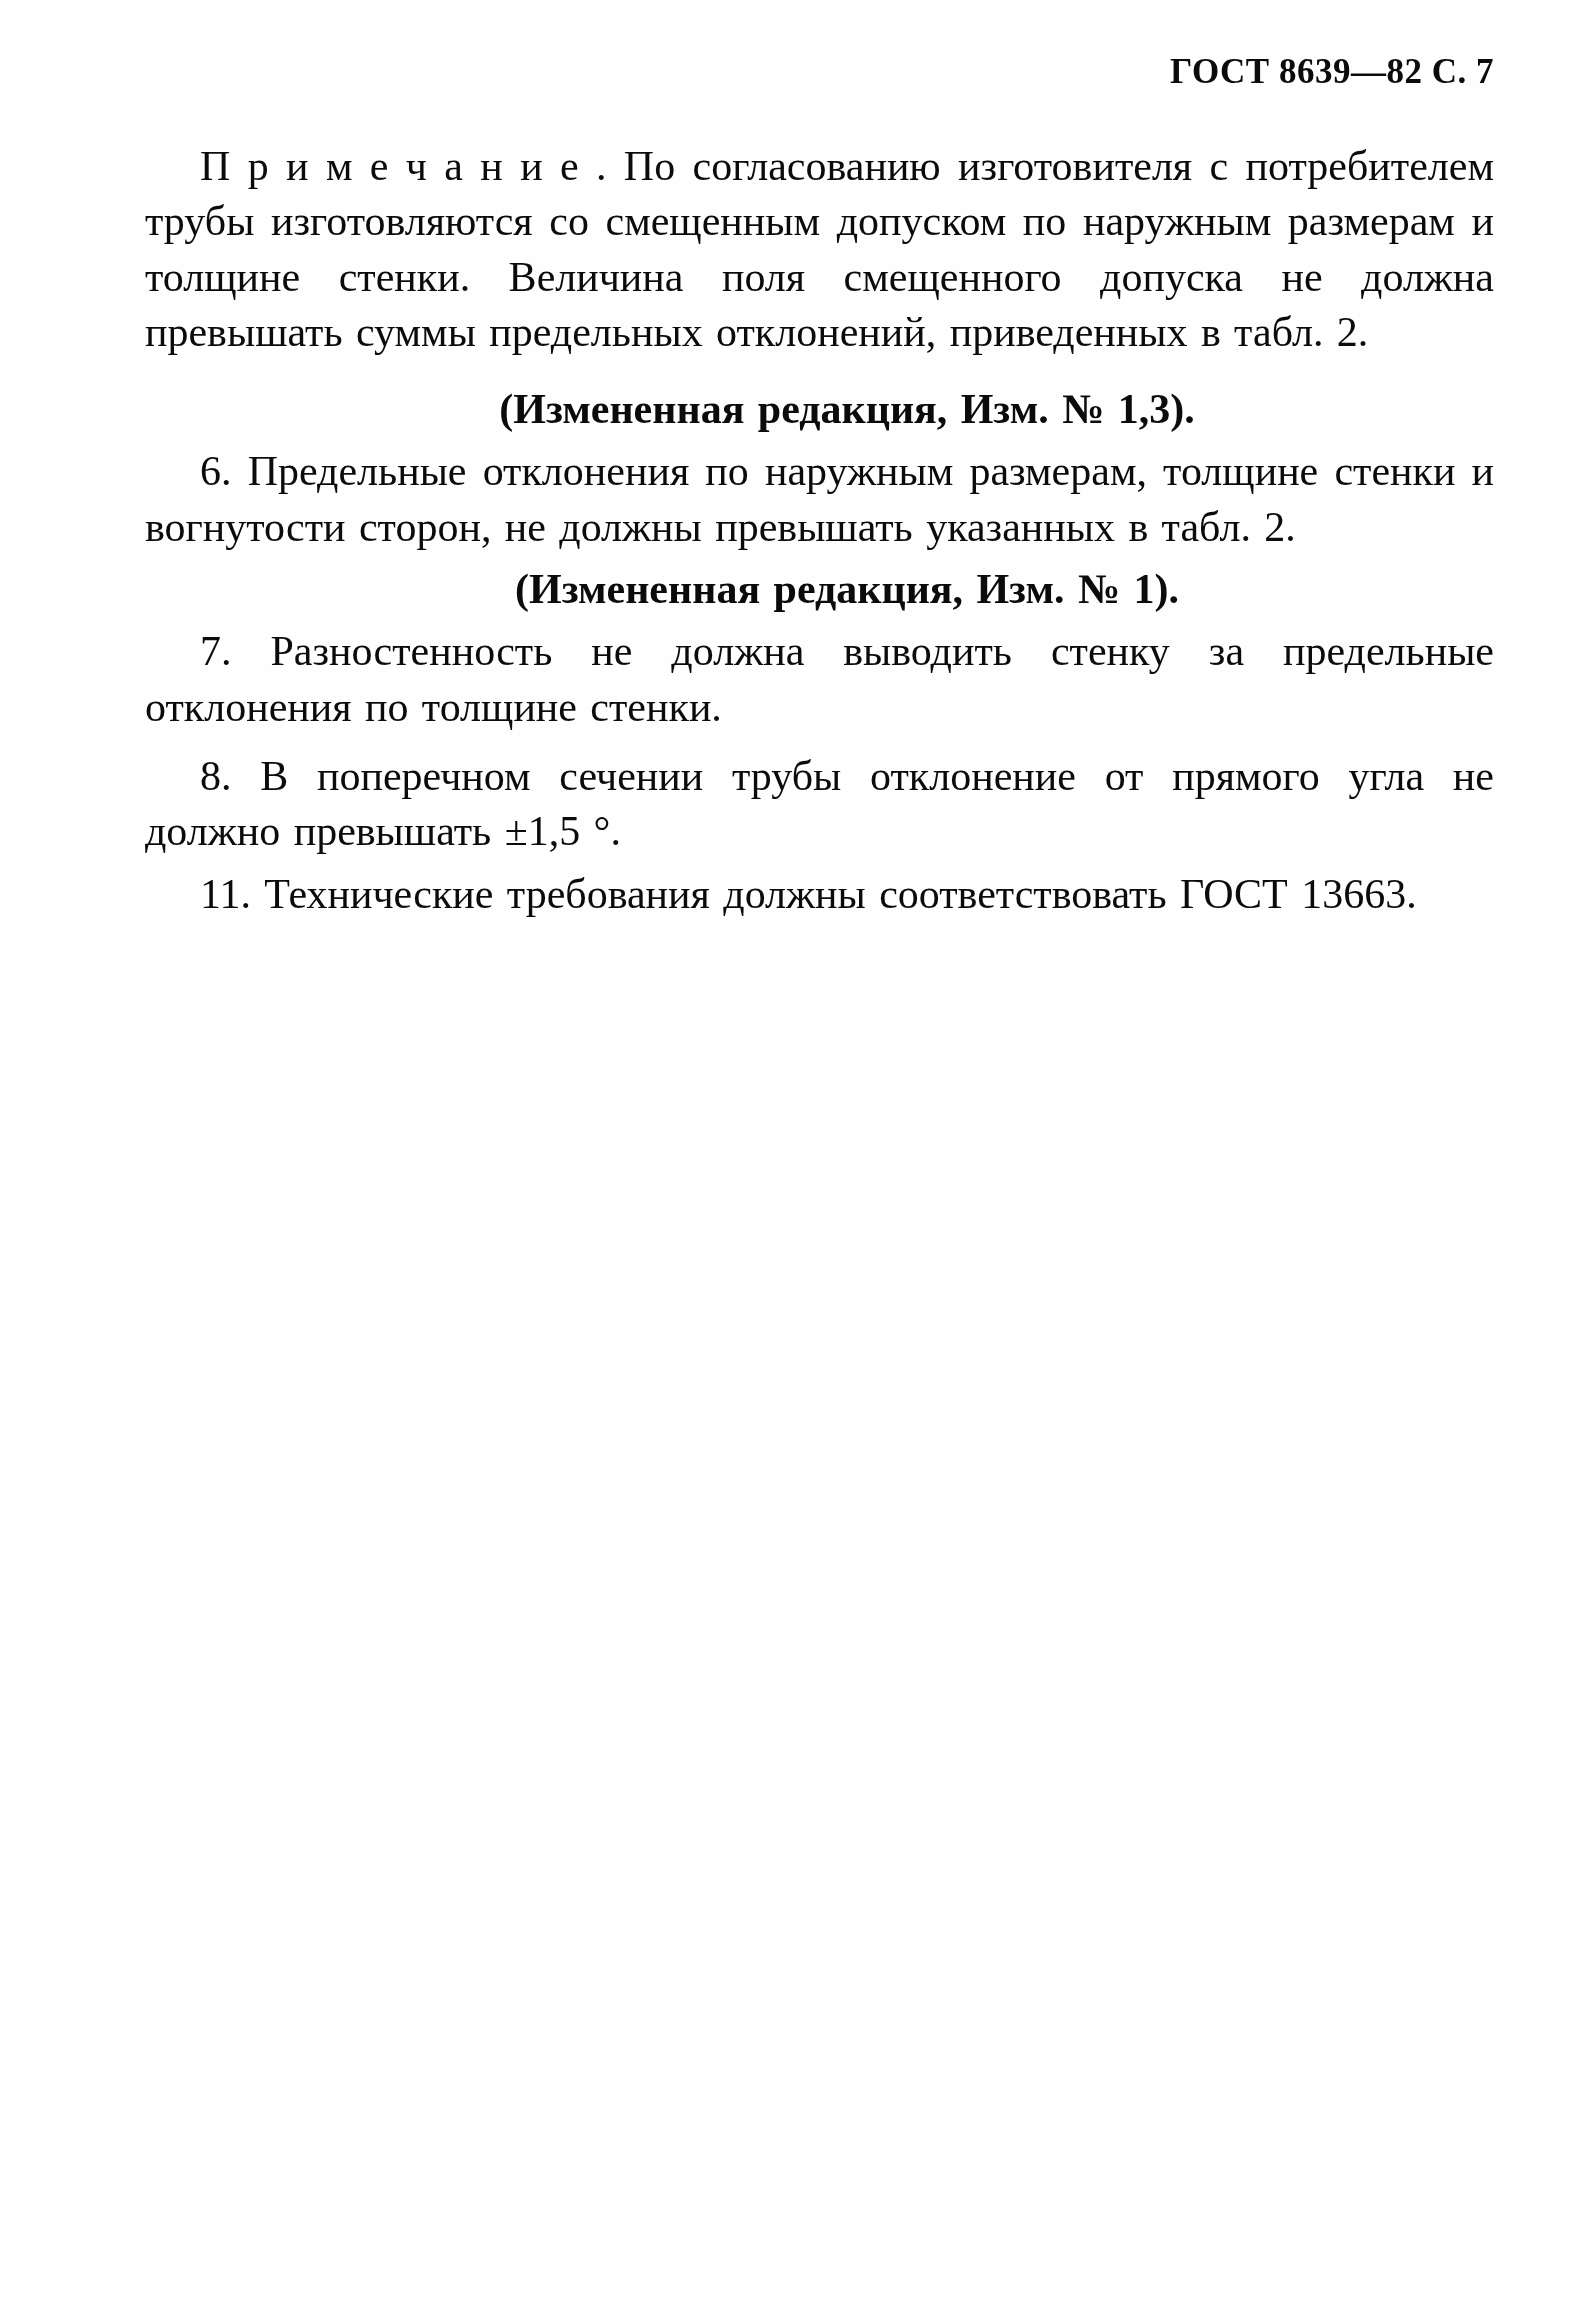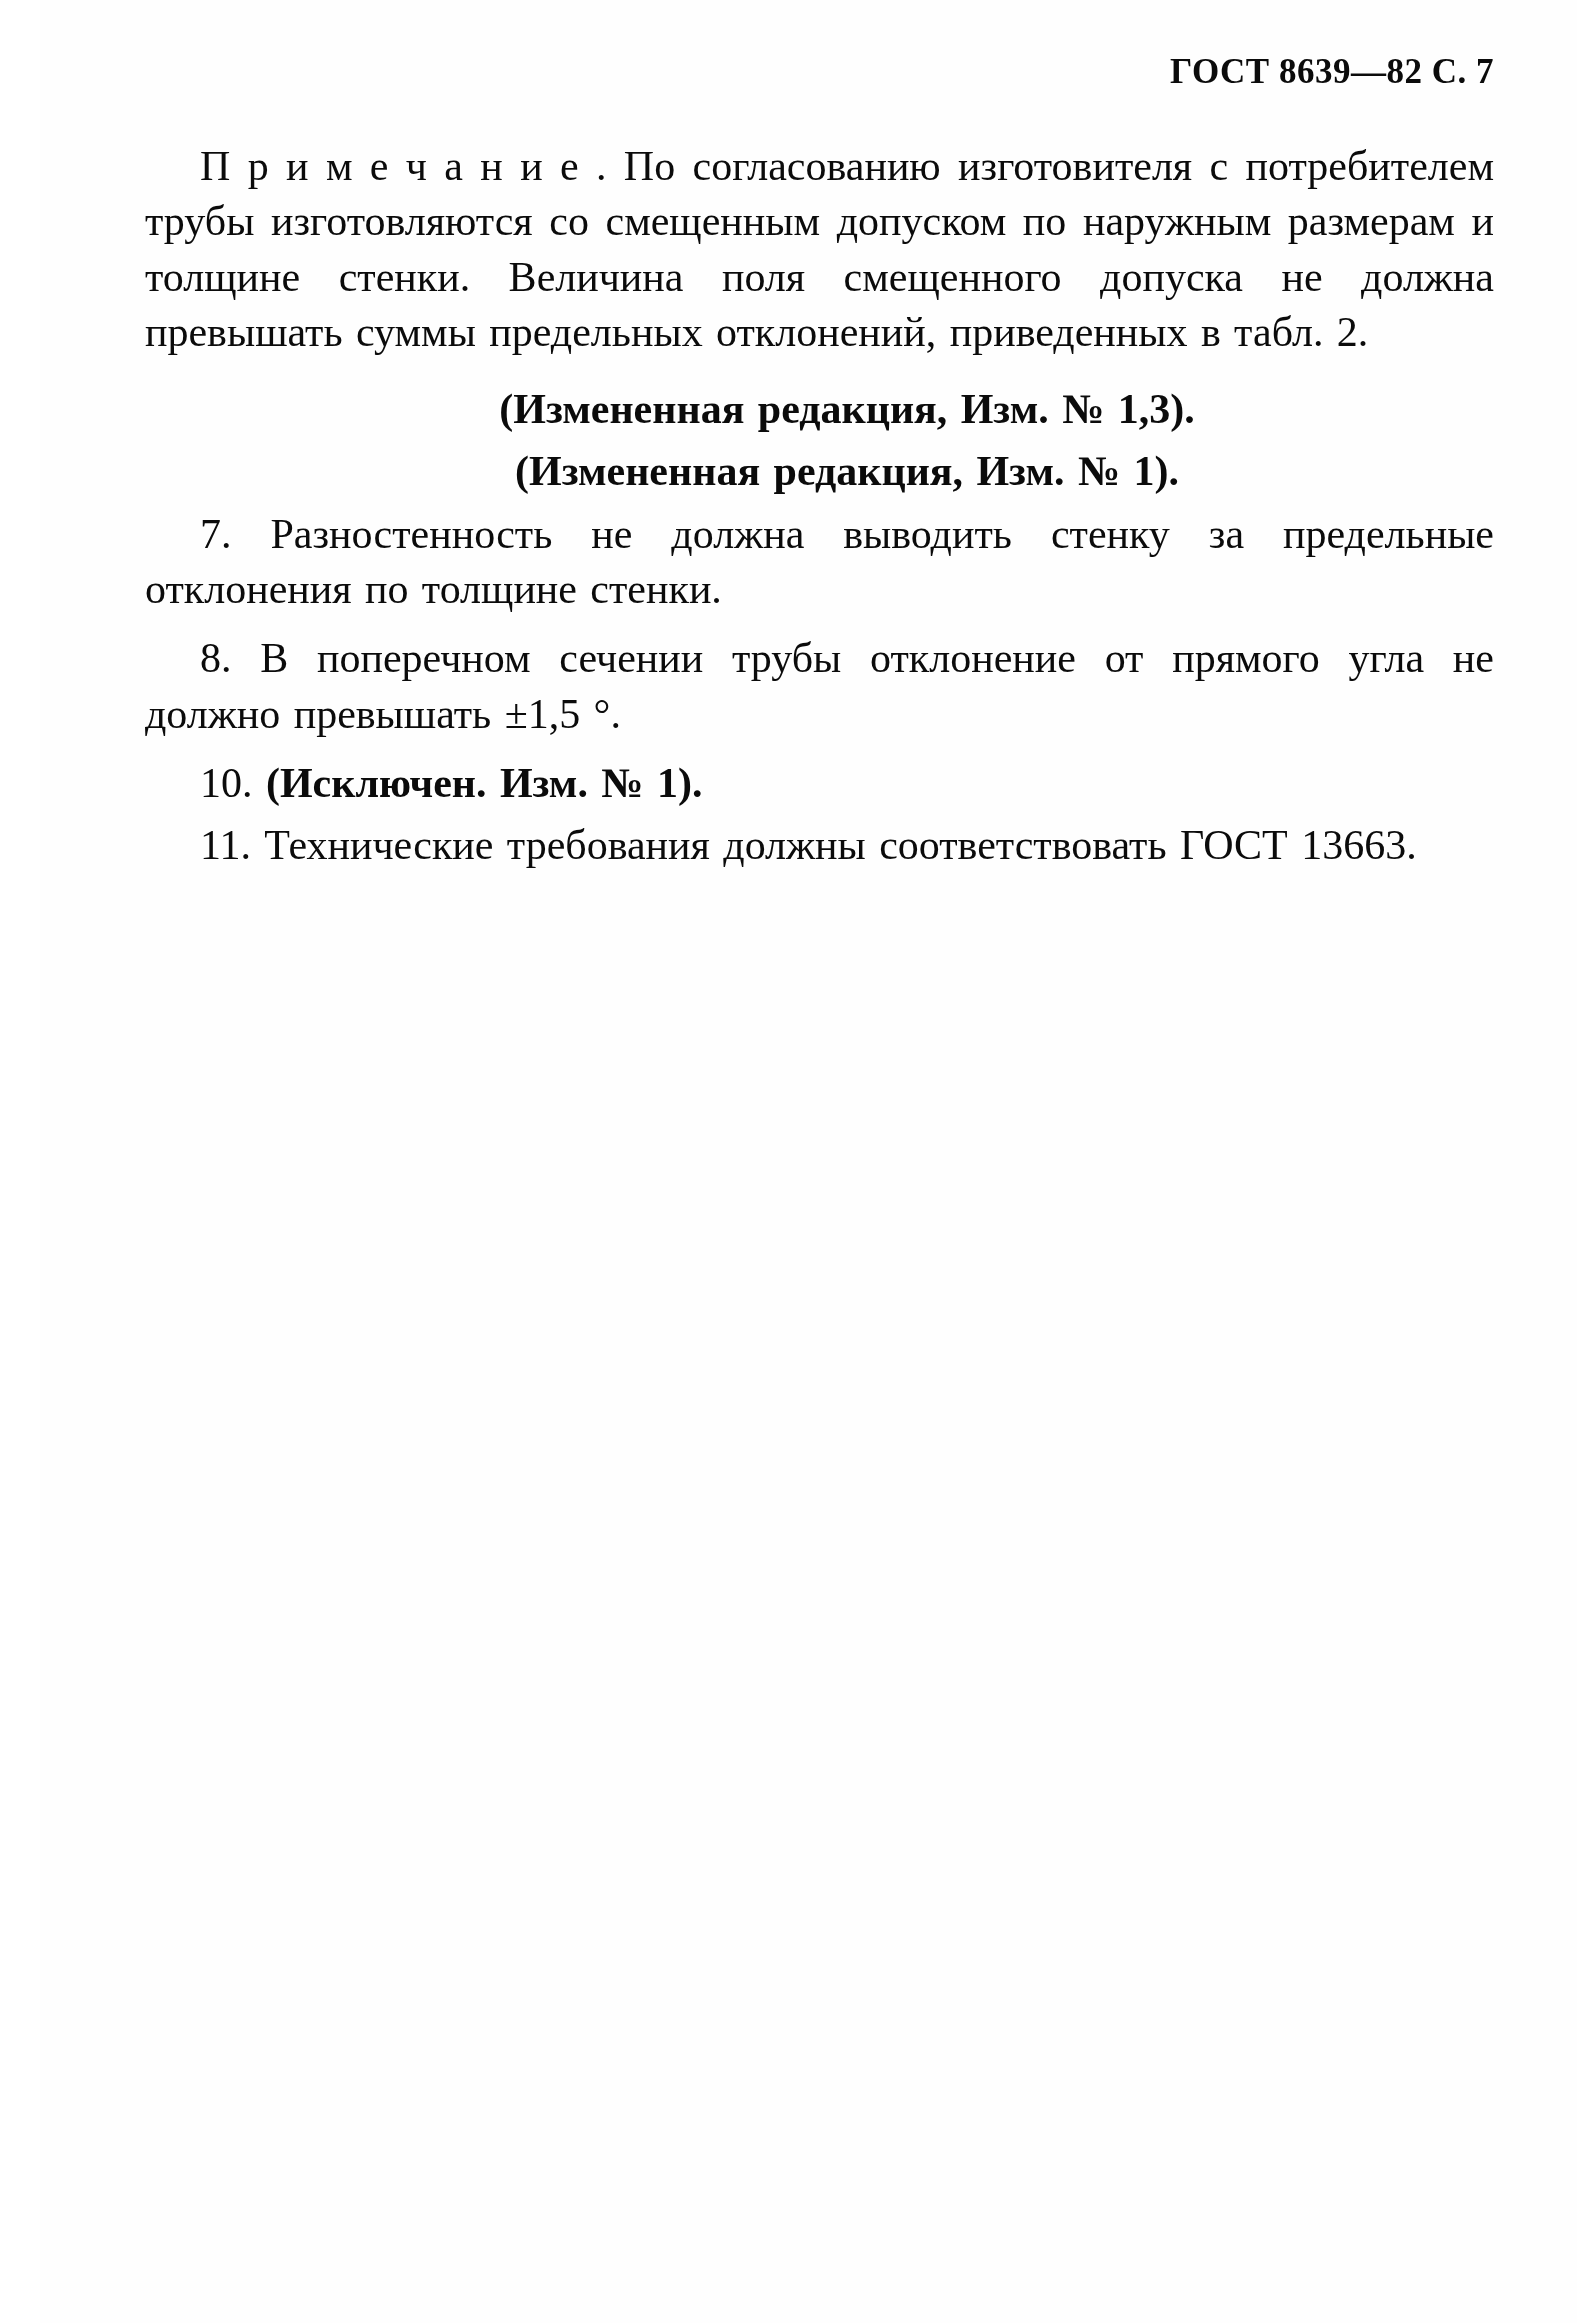--- a/index.html
+++ b/index.html
@@ -54,20 +54,20 @@
 </head>
 <body>
 
 <div class="page">
   <p class="header">
     <span>ГОСТ 8639—82 С. 7</span>
   </p>
   <div class="text-block">
       <p class="para note"><span>П р и м е ч а н и е .  По согласованию изготовителя с потребителем трубы изготовляются со смещенным допуском по наружным размерам и толщине стенки. Величина поля смещенного допуска не должна превышать суммы предельных отклонений, приведенных в табл. 2.</span></p>
       <p class="para amendment"><span class="bold">(Измененная редакция, Изм. № 1,3).</span></p>
+      <p class="para body"><span>6. Предельные отклонения по наружным размерам, толщине стенки и вогнутости сторон, не должны превышать указанных в табл. 2.</span></p>
       <p class="para amendment"><span class="bold">(Измененная редакция, Изм. № 1).</span></p>
       <p class="para body"><span>7. Разностенность не должна выводить стенку за предельные отклонения по толщине стенки.</span></p>
       <p class="para body gap-before"><span>8. В поперечном сечении трубы отклонение от прямого угла не должно превышать ±1,5 °.</span></p>
-      <p class="para body gap-before"><span>10. </span><span class="bold">(Исключен. Изм. № 1).</span></p>
       <p class="para body"><span>11. Технические требования должны соответствовать ГОСТ 13663.</span></p>
     </div>
 </div>
 
 
 </body></html>

